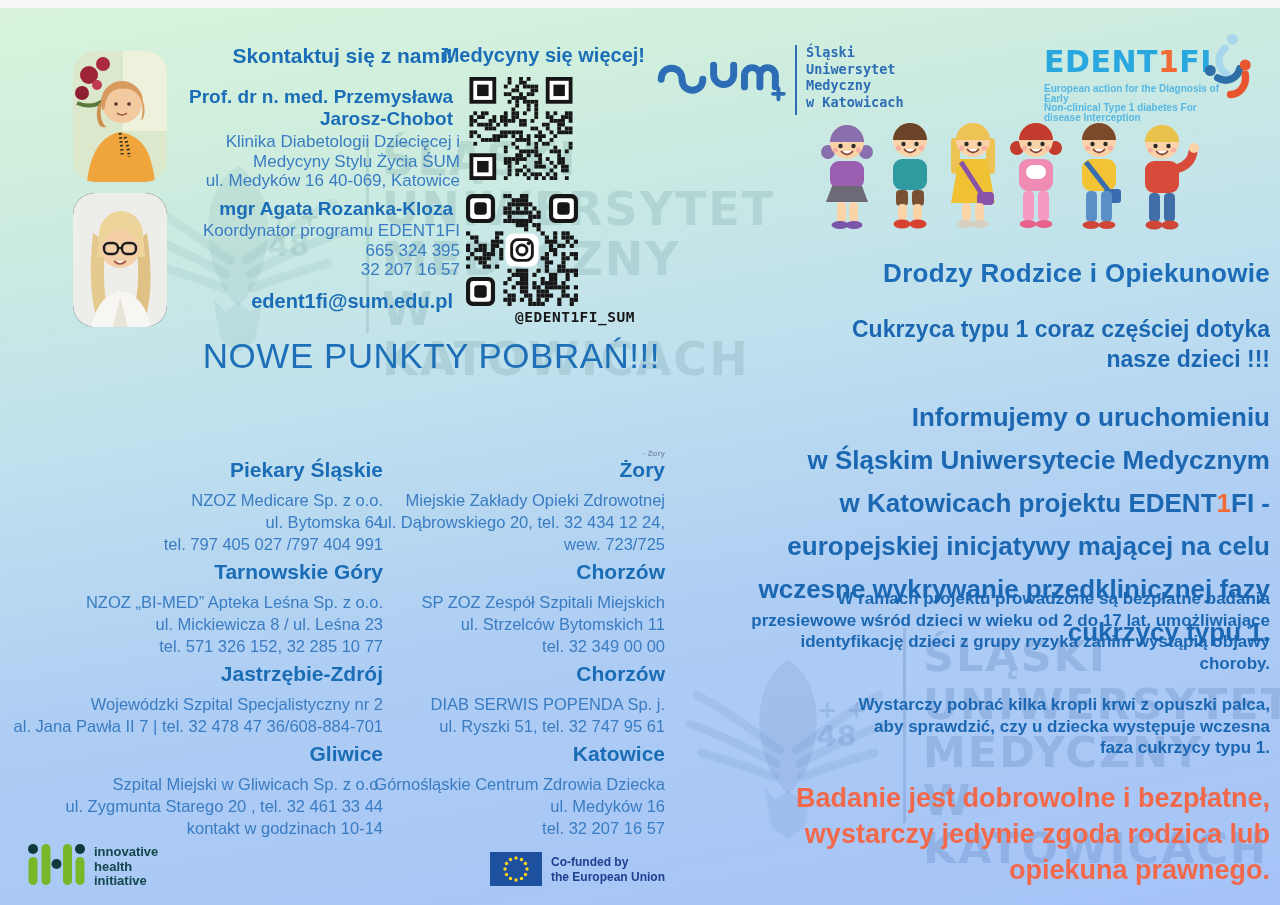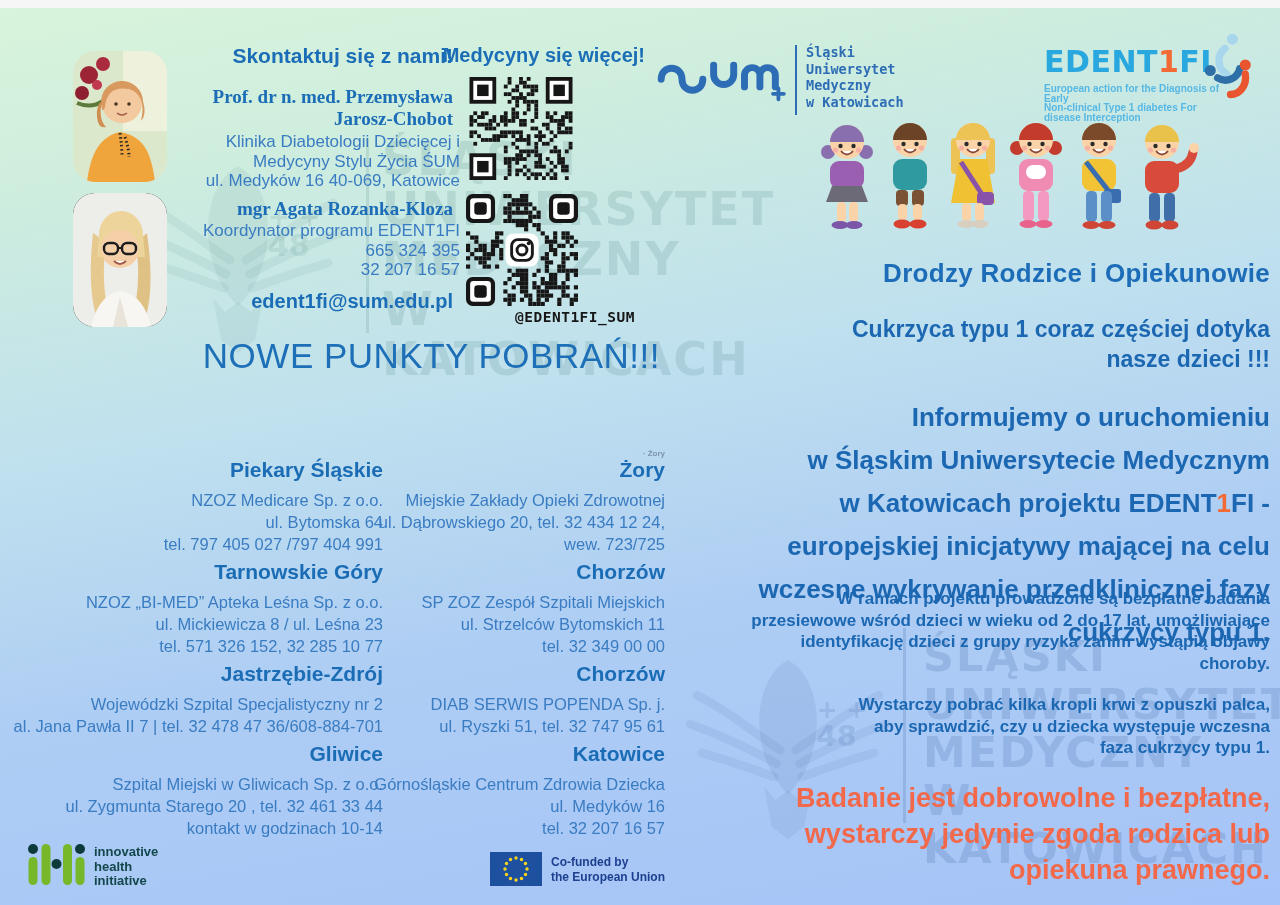--- a/index.html
+++ b/index.html
@@ -16,21 +16,21 @@
   #wm-left{left:0;top:128px;width:680px;height:240px;color:rgba(72,124,124,.17);}
   #wm-left .wm-text{position:absolute;left:382px;top:6px;font-size:46px;line-height:50px;}
   #wm-right{left:655px;top:618px;width:625px;height:250px;color:rgba(70,110,168,.22);}
   #wm-right .wm-text{position:absolute;left:268px;top:14px;font-size:43px;line-height:48px;}
   .wm-div{position:absolute;top:10px;width:3px;height:195px;background:currentColor;}
   
   .b-blue{color:#1a6db6;font-weight:bold;}
   .t-blue{color:#3a7cc2;}
   .photo{position:absolute;border-radius:22px;overflow:hidden;z-index:2;}
   .contact-h{font-size:21px;}
-  .name{font-size:19px;line-height:22px;font-family:Liberation Serif, serif;}
+  .name{font-size:19px;line-height:22px;}
   .info{font-size:17px;line-height:19.5px;}
   .email{font-size:20px;}
   .qr{z-index:2;}
   .ig-handle{font-family:"DejaVu Sans Mono",monospace;font-weight:bold;font-size:14.5px;color:#161616;letter-spacing:.5px;}
   .ann-title{font-size:35px;font-weight:400;color:#1d6fb7;letter-spacing:.5px;}
   .ann-sub{font-size:17px;font-weight:bold;color:#2273bb;line-height:23px;}
   .loc-city{font-size:21px;font-weight:bold;color:#1a6cb5;margin-bottom:7px;}
   .loc-details{font-size:16.5px;color:#3a7cc2;line-height:22px;}
   .loc-note{font-size:8px;color:#7d92ad;font-weight:bold;}
   .ihi-label{font-size:13px;font-weight:bold;color:#12474b;line-height:14.5px;}

